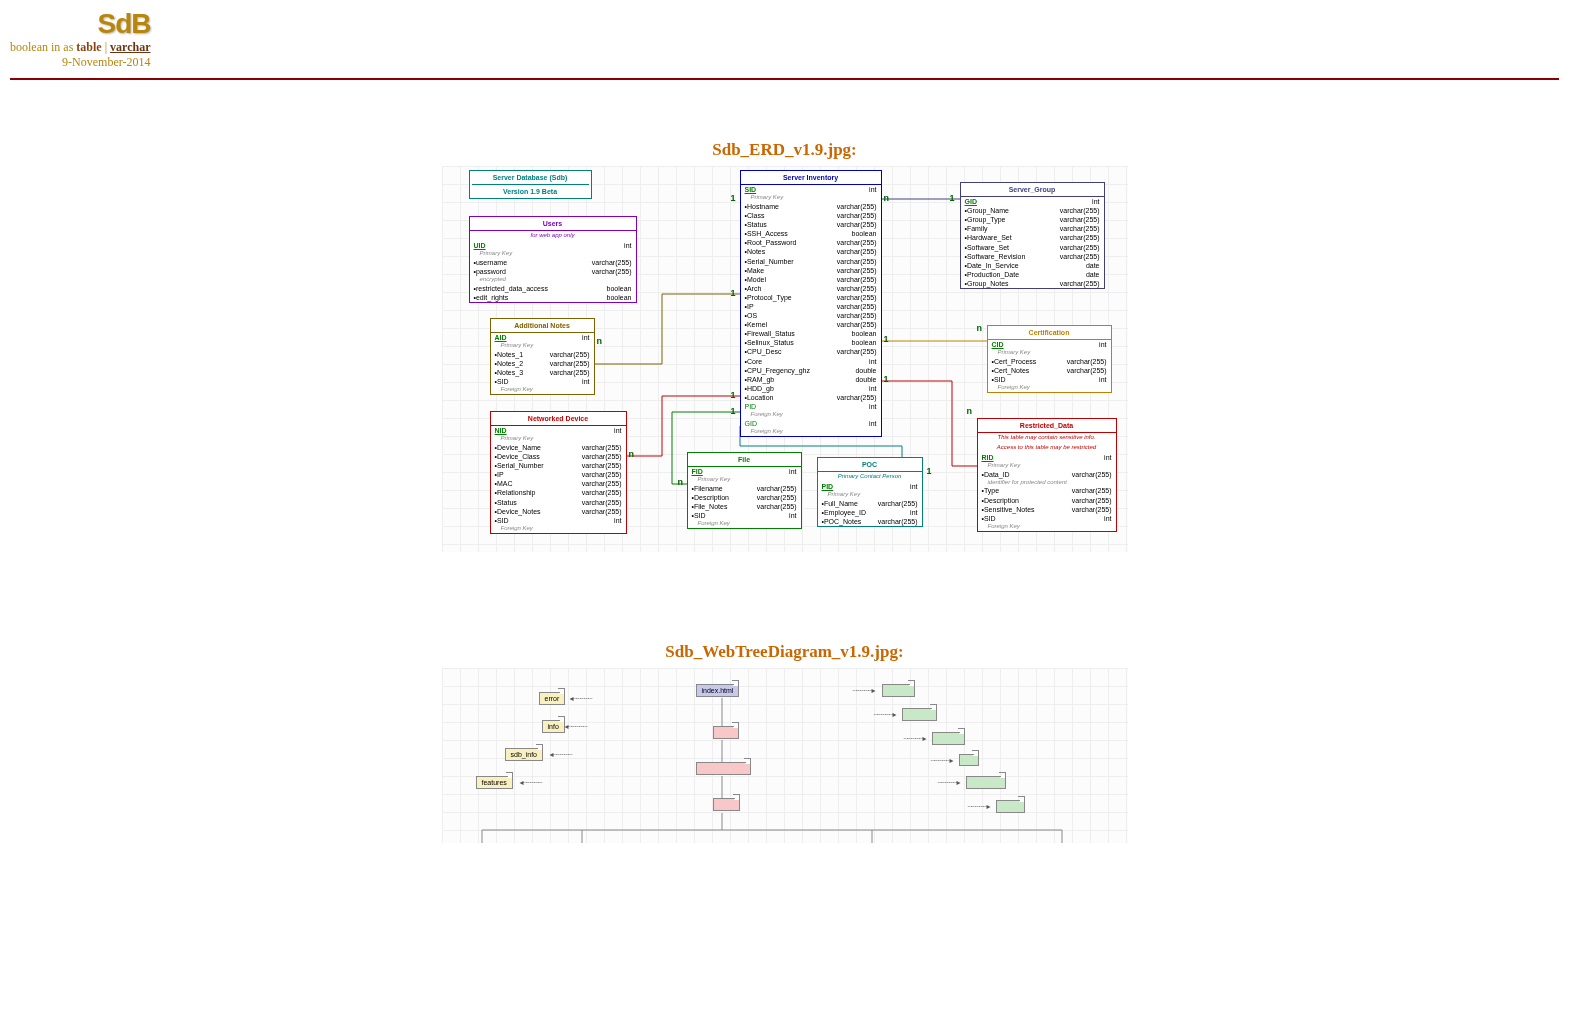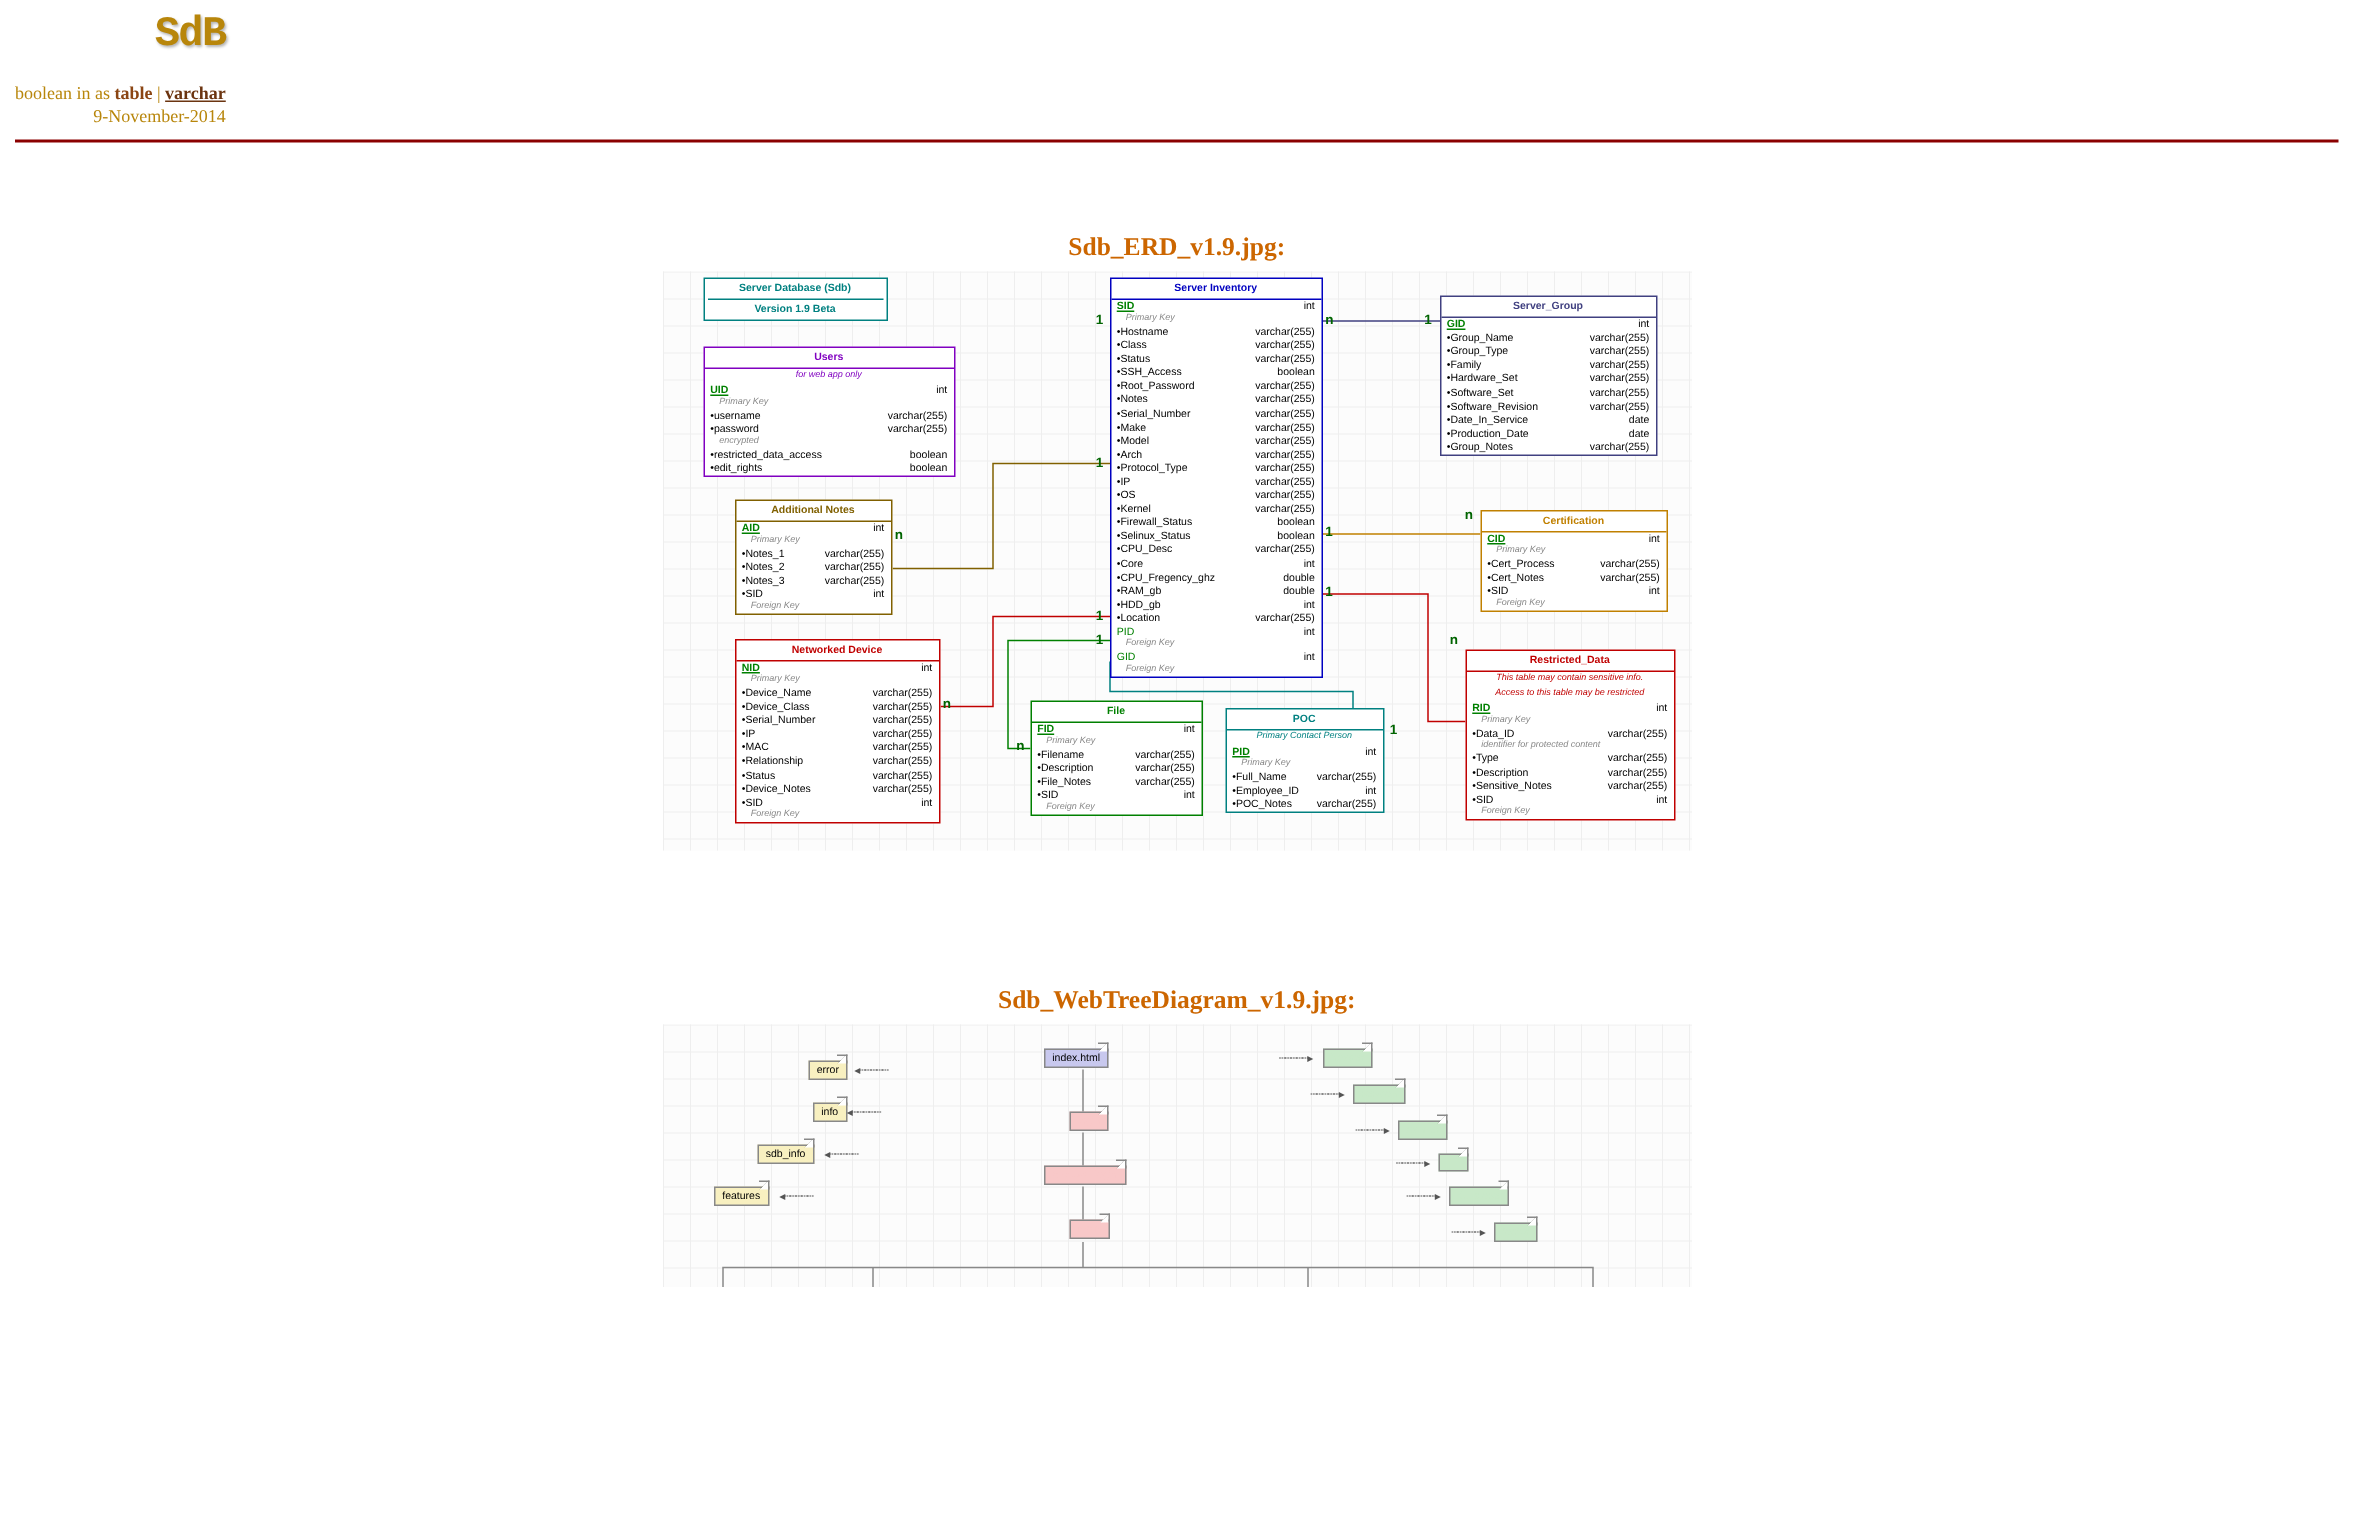--- a/index.html
+++ b/index.html
@@ -1,20 +1,20 @@
 <!DOCTYPE html>
 <html><head>
 <meta charset="utf-8">
 <style>
 *{box-sizing:border-box;margin:0;padding:0}
 body{font-family:Georgia,serif;background:#fff;font-size:13px}
 .header{display:flex;justify-content:space-between;align-items:flex-start;padding:8px 10px 4px}
 .logo-main{font-family:Georgia,serif;font-size:42px;font-weight:bold;color:#a0522d;text-shadow:2px 2px 3px rgba(139,69,19,.4),-1px -1px 1px #fff;letter-spacing:1px}
 .header-right{text-align:right;padding-right:60px}
-.logo-small{font-family:Liberation Mono, monospace;font-size:28px;font-weight:bold;color:#b8860b;text-shadow:1px 1px 2px rgba(0,0,0,.3);letter-spacing:-1px;margin-bottom:16px}
+.logo-small{font-family:Liberation Sans, sans-serif;font-size:28px;font-weight:bold;color:#b8860b;text-shadow:1px 1px 2px rgba(0,0,0,.3);letter-spacing:-1px;margin-bottom:0}
 .login-line{font-size:12px;color:#b8860b}
 .login-line a{color:#6b3410;font-weight:bold}
 .login-line b{color:#8b4513}
 .date{font-size:12px;color:#b8860b}
 .hr{border-top:2px solid #8b0000;margin:4px 10px 60px}
 .section-title{text-align:center;font-weight:bold;font-size:17px;color:#cc6600;margin-bottom:6px}
 .erd-container{width:686px;height:386px;margin:0 auto 90px;position:relative;background:#fcfcfc;background-image:linear-gradient(#eee 1px,transparent 1px),linear-gradient(90deg,#eee 1px,transparent 1px);background-size:18px 18px}
 .erd-table{position:absolute;font-family:Verdana,sans-serif;font-size:7px;background:#fff;line-height:1.3}
 .erd-table .th{text-align:center;font-weight:bold;padding:2px;border-bottom:1px solid}
 .erd-table .sub{text-align:center;font-size:6px;font-style:italic;padding:1px}

